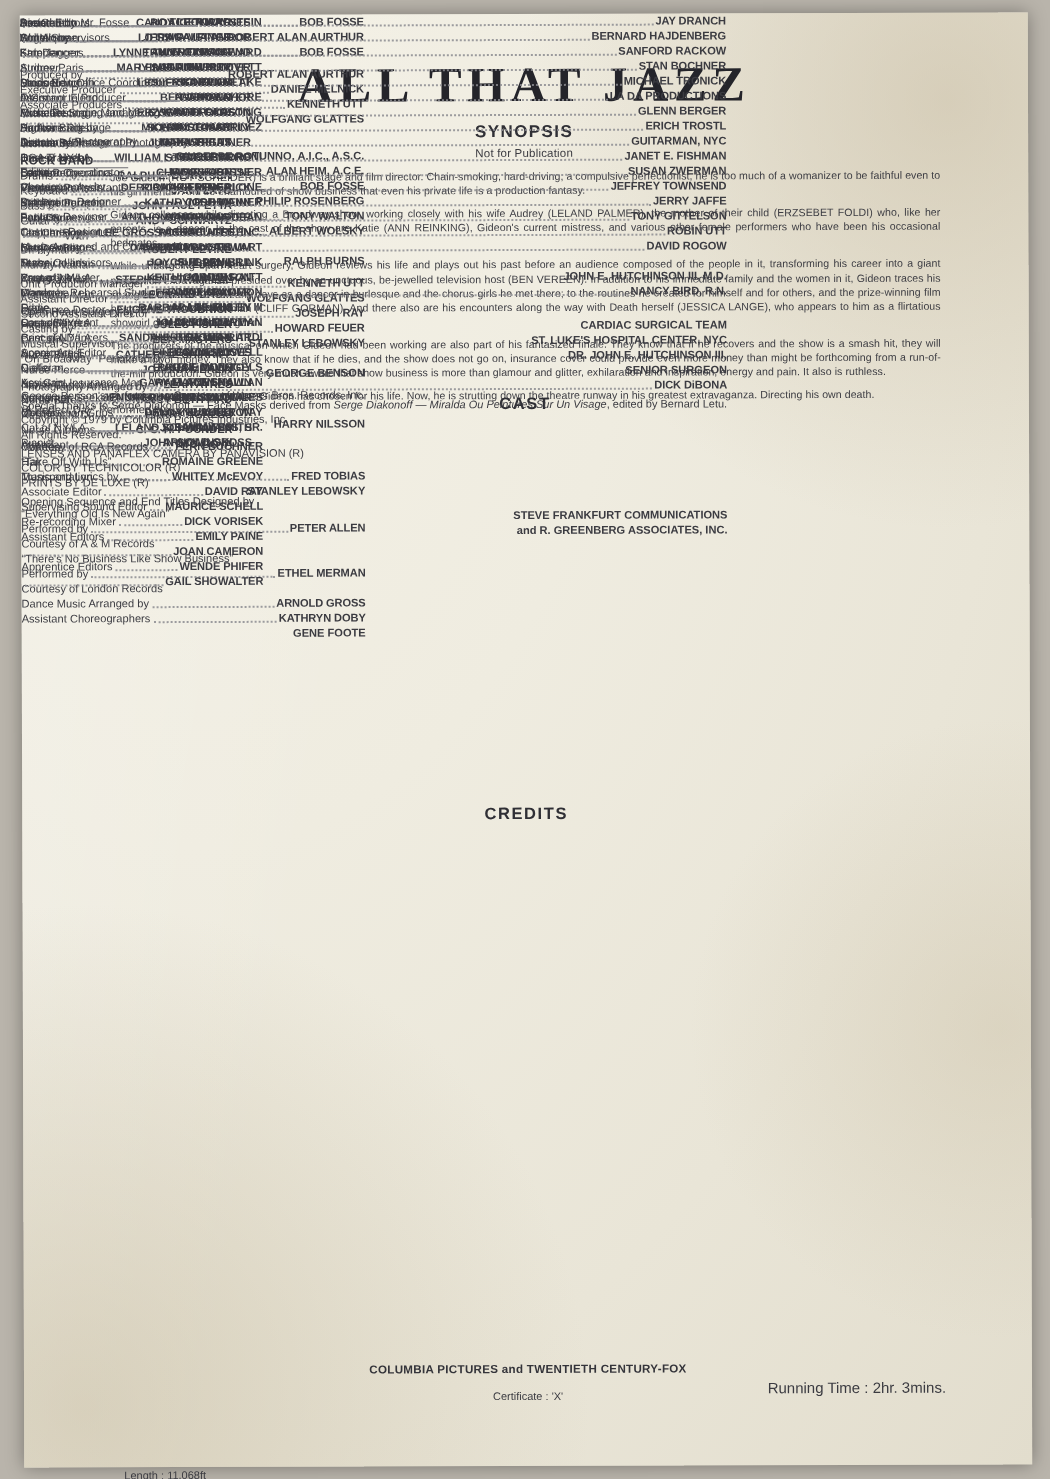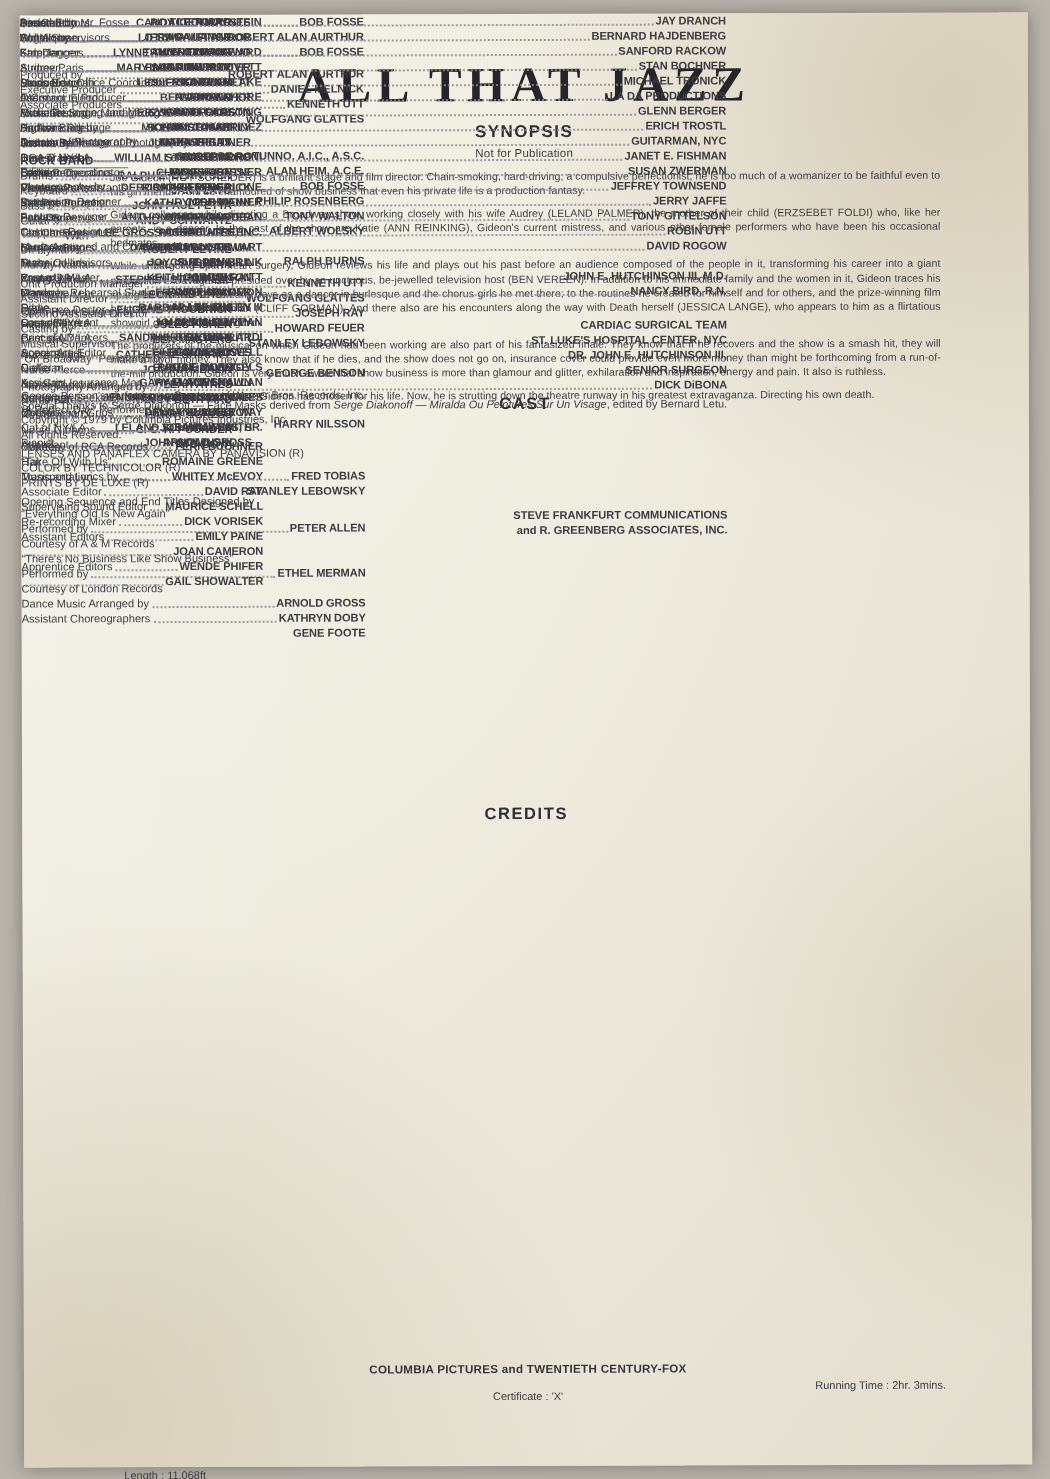--- a/index.html
+++ b/index.html
@@ -126,21 +126,21 @@
   .cert{
     position:absolute; left:0; right:0; top:1376px;
     text-align:center; font-size:11px; color:#3b3b41;
   }
   .len{
     position:absolute; left:100px; top:1454px;
     font-size:11px; color:#3b3b41;
   }
   .rt{
     position:absolute; right:86px; top:1366px;
-    font-size:11px; color:#3b3b41;
+    font-size:15px; color:#3b3b41;
   }
 </style>
 </head>
 <body>
 
 <div id="sheet">
   <div id="page">
 
     <div class="title">ALL THAT JAZZ</div>
     <div class="synopsis-h">SYNOPSIS</div>

